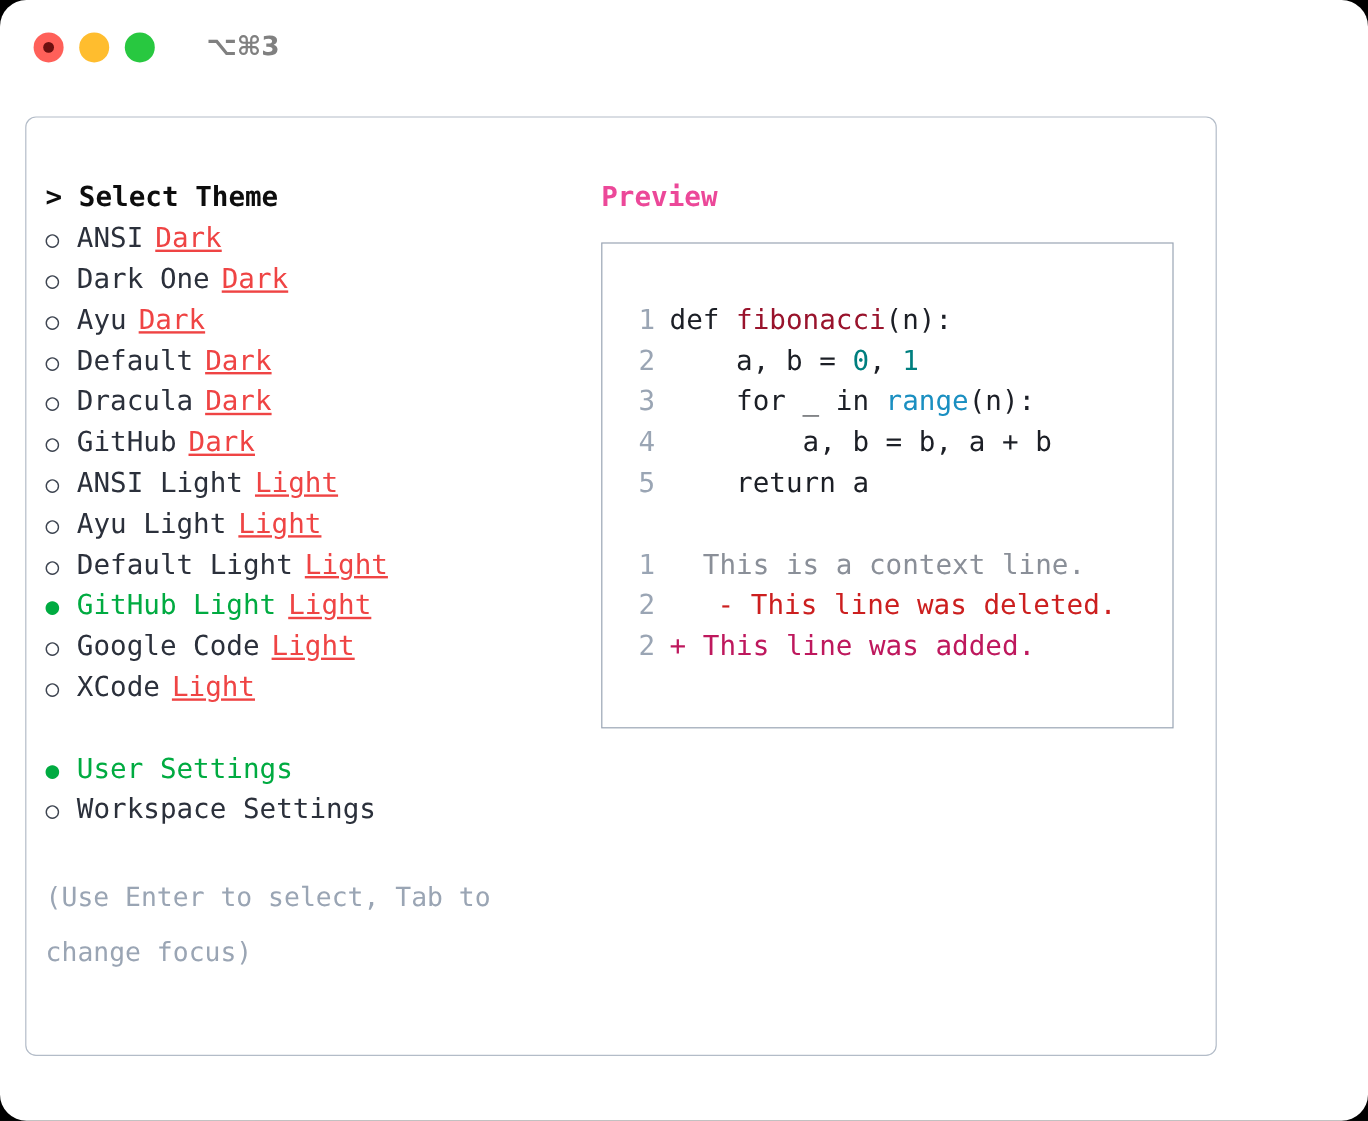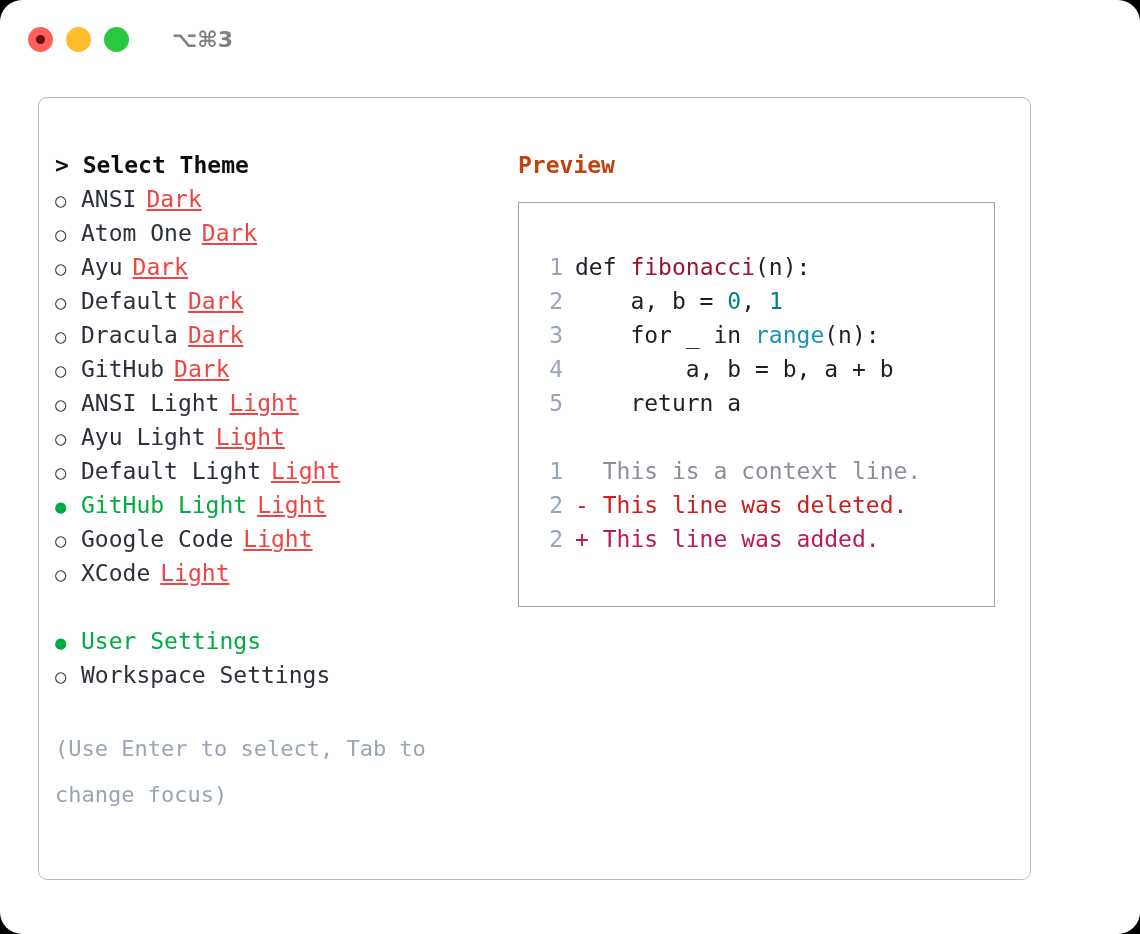--- a/index.html
+++ b/index.html
@@ -56,21 +56,21 @@
     font-size: 22px;
     font-weight: bold;
     color: #808080;
     letter-spacing: 0px;
     font-family: "DejaVu Sans", "Liberation Sans", sans-serif;
   }
 
   
   .card {
     position: absolute;
-    left: 38px;
+    left: 21px;
     top: 97px;
     width: 993px;
     height: 783px;
     border: 1.5px solid #b3bcc8;
     border-radius: 9px;
     background: #ffffff;
   }
 
   .card-inner {
     position: relative;
@@ -139,21 +139,21 @@
   .right-pane {
     position: absolute;
     left: 479px;
     top: 50px;
     width: 500px;
   }
 
   .preview-title {
     font-size: 23px;
     font-weight: bold;
-    color: #c2410c;
+    color: #ec4899;
     line-height: 34px;
   }
 
   .preview-box {
     margin-top: 20px;
     width: 477px;
     height: 405px;
     border: 1.5px solid #9aa5b4;
     background: #ffffff;
     padding: 47px 0 0 18px;
@@ -178,21 +178,21 @@
 
   .code-txt { color: #1c1f26; }
 
   .tok-fn    { color: #99132c; }
   .tok-num   { color: #007f7f; }
   .tok-call  { color: #1a8fc1; margin-top: 40px; }
 
   .diff-gap { height: 34px; }
 
   .diff-context { color: #8a8f98; }
-  .diff-del     { color: #cc1f1f; }
+  .diff-del     { color: #cc1f1f; margin-left: 40px; }
   .diff-add     { color: #be185d; }
 </style>
 </head>
 <body>
 
 <div class="window">
 
   <div class="titlebar">
     <div class="traffic-lights">
       <div class="tl tl-red">
@@ -206,21 +206,21 @@
 
   <div class="card">
     <div class="card-inner">
 
       <div class="left-pane">
 
         <div class="list-header">&gt; Select Theme</div>
 
         <div id="theme-list">
             <div class="theme-row"><span class="bullet">○</span><span class="theme-name">ANSI</span><span class="theme-variant">Dark</span></div>
-            <div class="theme-row"><span class="bullet">○</span><span class="theme-name">Atom One</span><span class="theme-variant">Dark</span></div>
+            <div class="theme-row"><span class="bullet">○</span><span class="theme-name">Dark One</span><span class="theme-variant">Dark</span></div>
             <div class="theme-row"><span class="bullet">○</span><span class="theme-name">Ayu</span><span class="theme-variant">Dark</span></div>
             <div class="theme-row"><span class="bullet">○</span><span class="theme-name">Default</span><span class="theme-variant">Dark</span></div>
             <div class="theme-row"><span class="bullet">○</span><span class="theme-name">Dracula</span><span class="theme-variant">Dark</span></div>
             <div class="theme-row"><span class="bullet">○</span><span class="theme-name">GitHub</span><span class="theme-variant">Dark</span></div>
             <div class="theme-row"><span class="bullet">○</span><span class="theme-name">ANSI Light</span><span class="theme-variant">Light</span></div>
             <div class="theme-row"><span class="bullet">○</span><span class="theme-name">Ayu Light</span><span class="theme-variant">Light</span></div>
             <div class="theme-row"><span class="bullet">○</span><span class="theme-name">Default Light</span><span class="theme-variant">Light</span></div>
             <div class="theme-row"><span class="bullet filled">●</span><span class="theme-name selected">GitHub Light</span><span class="theme-variant">Light</span></div>
             <div class="theme-row"><span class="bullet">○</span><span class="theme-name">Google Code</span><span class="theme-variant">Light</span></div>
             <div class="theme-row"><span class="bullet">○</span><span class="theme-name">XCode</span><span class="theme-variant">Light</span></div>

